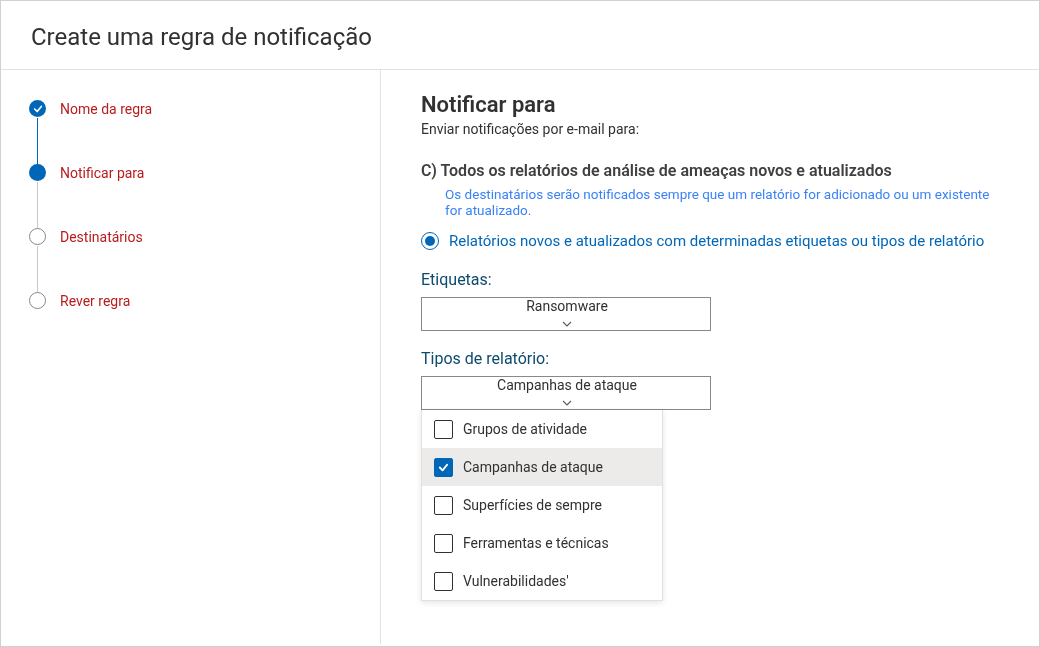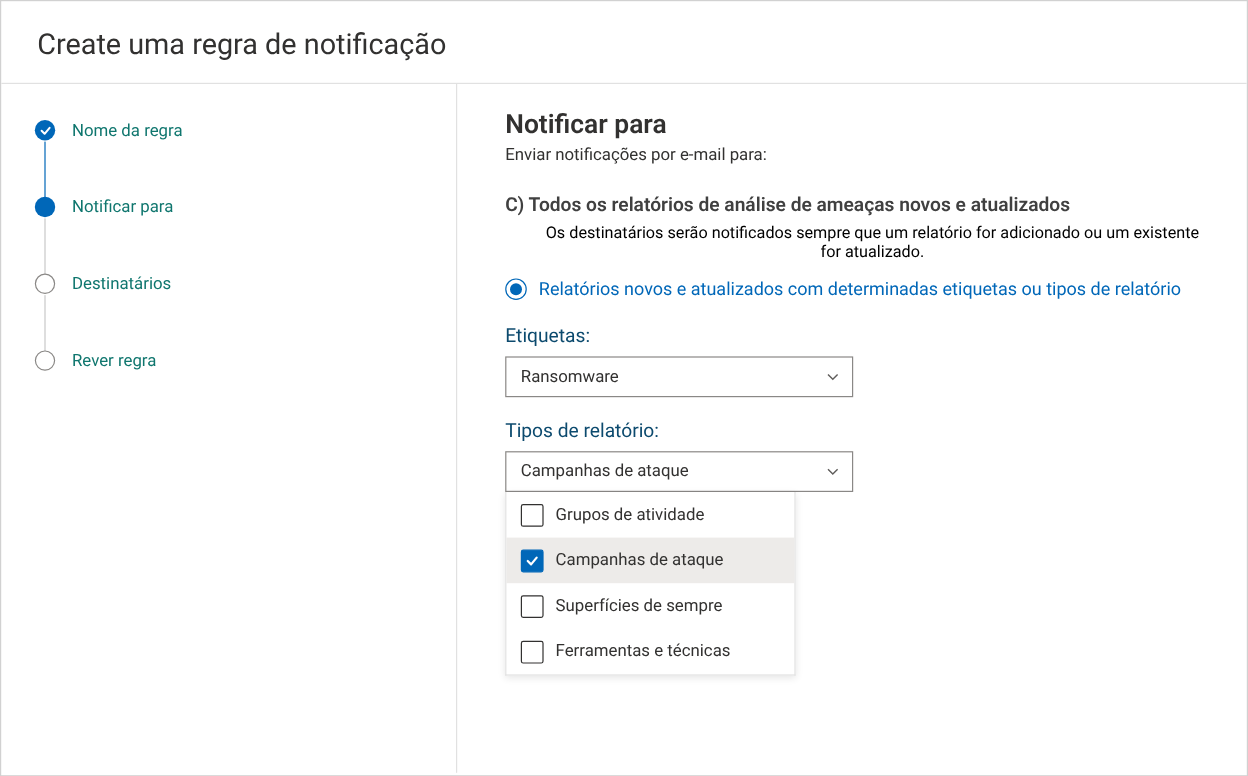--- a/index.html
+++ b/index.html
@@ -72,21 +72,21 @@
     .step-bullet.completed svg { width: 10px; height: 10px; }
     .step-bullet.current {
       background: #0067b8;
     }
     .step-bullet.pending {
       border: 1px solid #8a8886;
       background: #fff;
     }
     .step-label {
       font-size: 14px;
-      color: #0f766e;
+      color: #b91c1c;
       line-height: 18px;
     }
     
     .main {
       flex: 1;
       padding: 22px 30px 20px 40px;
     }
     .main h2 {
       font-size: 22px;
       font-weight: 600;
@@ -102,23 +102,22 @@
       margin-bottom: 14px;
     }
     .section-c-title {
       font-size: 16px;
       font-weight: 600;
       color: #404040;
       margin-bottom: 6px;
     }
     .section-c-desc {
       font-size: 13.5px;
-      color: #000000;
+      color: #3b82f6;
       padding-left: 24px;
-      text-align: center;
     }
     .radio-row {
       display: flex;
       align-items: flex-start;
       margin-bottom: 20px;
       cursor: pointer;
     }
     .radio-circle {
       width: 18px;
       height: 18px;
@@ -151,20 +150,21 @@
     .dropdown {
       width: 290px;
       height: 34px;
       border: 1px solid #8a8886;
       display: flex;
       align-items: center;
       justify-content: space-between;
       padding: 0 10px 0 12px;
       cursor: pointer;
       background: #fff;
+      flex-direction: column;
     }
     .dropdown-text {
       font-size: 14px;
       color: #323130;
     }
     .chevron {
       width: 12px;
       height: 12px;
       display: flex;
       align-items: center;
@@ -300,17 +300,21 @@
           <span class="option-label">Campanhas de ataque</span>
         </div>
         <div class="option">
           <span class="checkbox"></span>
           <span class="option-label">Superfícies de sempre</span>
         </div>
         <div class="option">
           <span class="checkbox"></span>
           <span class="option-label">Ferramentas e técnicas</span>
         </div>
+        <div class="option">
+          <span class="checkbox"></span>
+          <span class="option-label">Vulnerabilidades'</span>
+        </div>
       </div>
     </div>
 
   </div>
 </div>
 
 </body></html>

